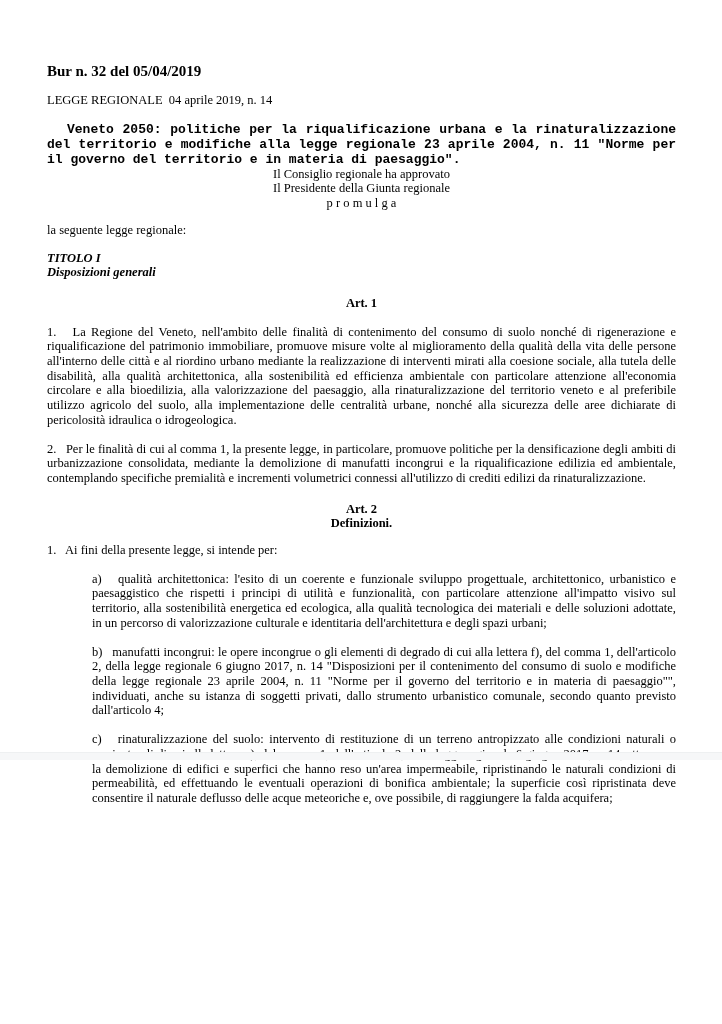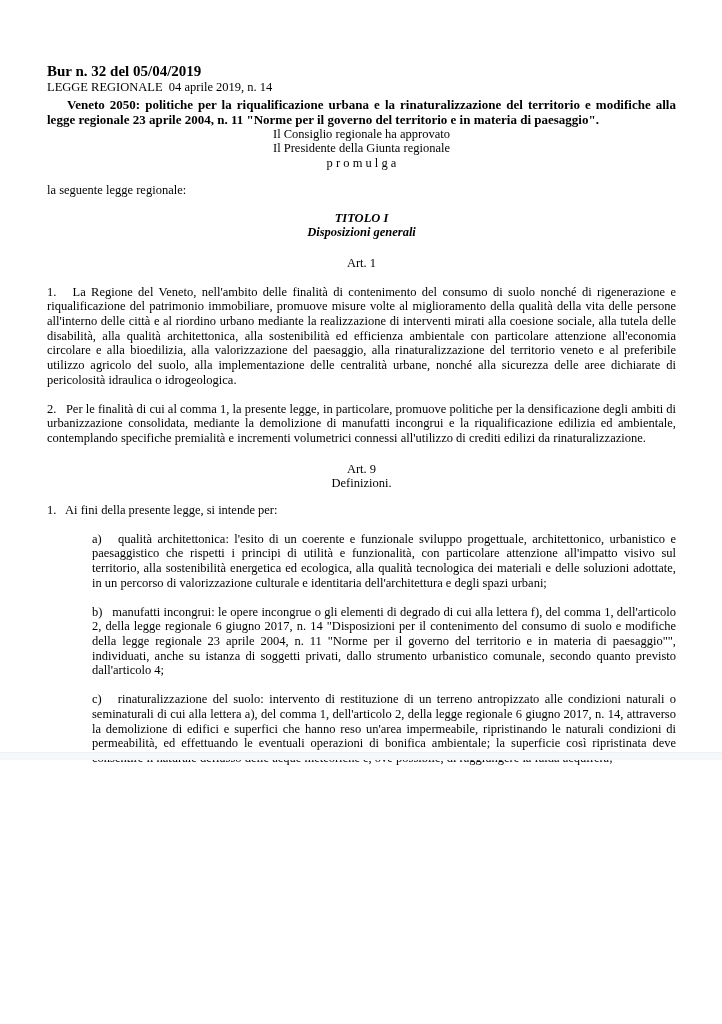--- a/index.html
+++ b/index.html
@@ -30,45 +30,46 @@
   .bur {
     font-weight: bold;
     font-size: 15px;
     line-height: 18px;
   }
   .codice {
     margin-top: 46px;
     text-align: right;
   }
   .lawref {
+    margin-top: 13px;
   }
   .lawtitle {
-    margin-top: 2px;
+    margin-top: 14px;
     font-weight: bold;
     font-size: 13px;
     line-height: 15px;
     text-align: justify;
     text-indent: 20px;
+    font-family: Liberation Mono, monospace;
   }
   .centerline {
     text-align: center;
   }
   .gap30 { }
   .gap16 { margin-top: 16px; }
   .gap14 { margin-top: 14px; }
   .gap13 { margin-top: 13px; }
   .gap12 { margin-top: 12px; }
   .titolo-block {
-    text-align: center;
     font-weight: bold;
     font-style: italic;
   }
   .art-block {
     text-align: center;
-    font-weight: normal;
+    font-weight: bold;
   }
   .para {
     text-align: justify;
   }
   .letter-item {
     margin-left: 45px;
     text-align: justify;
   }
   .page-edge {
     position: absolute;
@@ -107,21 +108,21 @@
 
   <div class="art-block gap16">
     <div>Art. 1</div>
   </div>
 
   <div class="para gap14">1.&nbsp;&nbsp; La Regione del Veneto, nell'ambito delle finalità di contenimento del consumo di suolo nonché di rigenerazione e riqualificazione del patrimonio immobiliare, promuove misure volte al miglioramento della qualità della vita delle persone all'interno delle città e al riordino urbano mediante la realizzazione di interventi mirati alla coesione sociale, alla tutela delle disabilità, alla qualità architettonica, alla sostenibilità ed efficienza ambientale con particolare attenzione all'economia circolare e alla bioedilizia, alla valorizzazione del paesaggio, alla rinaturalizzazione del territorio veneto e al preferibile utilizzo agricolo del suolo, alla implementazione delle centralità urbane, nonché alla sicurezza delle aree dichiarate di pericolosità idraulica o idrogeologica.</div>
 
   <div class="para gap14">2.&nbsp;&nbsp; Per le finalità di cui al comma 1, la presente legge, in particolare, promuove politiche per la densificazione degli ambiti di urbanizzazione consolidata, mediante la demolizione di manufatti incongrui e la riqualificazione edilizia ed ambientale, contemplando specifiche premialità e incrementi volumetrici connessi all'utilizzo di crediti edilizi da rinaturalizzazione.</div>
 
   <div class="art-block gap16">
-    <div>Art. 9</div>
+    <div>Art. 2</div>
     <div>Definizioni.</div>
   </div>
 
   <div class="para gap12">1.&nbsp;&nbsp; Ai fini della presente legge, si intende per:</div>
 
   <div class="letter-item gap14">a)&nbsp;&nbsp; qualità architettonica: l'esito di un coerente e funzionale sviluppo progettuale, architettonico, urbanistico e paesaggistico che rispetti i principi di utilità e funzionalità, con particolare attenzione all'impatto visivo sul territorio, alla sostenibilità energetica ed ecologica, alla qualità tecnologica dei materiali e delle soluzioni adottate, in un percorso di valorizzazione culturale e identitaria dell'architettura e degli spazi urbani;</div>
 
   <div class="letter-item gap14">b)&nbsp;&nbsp; manufatti incongrui: le opere incongrue o gli elementi di degrado di cui alla lettera f), del comma 1, dell'articolo 2, della legge regionale 6 giugno 2017, n. 14 "Disposizioni per il contenimento del consumo di suolo e modifiche della legge regionale 23 aprile 2004, n. 11 "Norme per il governo del territorio e in materia di paesaggio"", individuati, anche su istanza di soggetti privati, dallo strumento urbanistico comunale, secondo quanto previsto dall'articolo 4;</div>
 
   <div class="letter-item gap14">c)&nbsp;&nbsp; rinaturalizzazione del suolo: intervento di restituzione di un terreno antropizzato alle condizioni naturali o seminaturali di cui alla lettera a), del comma 1, dell'articolo 2, della legge regionale 6 giugno 2017, n. 14, attraverso la demolizione di edifici e superfici che hanno reso un'area impermeabile, ripristinando le naturali condizioni di permeabilità, ed effettuando le eventuali operazioni di bonifica ambientale; la superficie così ripristinata deve consentire il naturale deflusso delle acque meteoriche e, ove possibile, di raggiungere la falda acquifera;</div>

